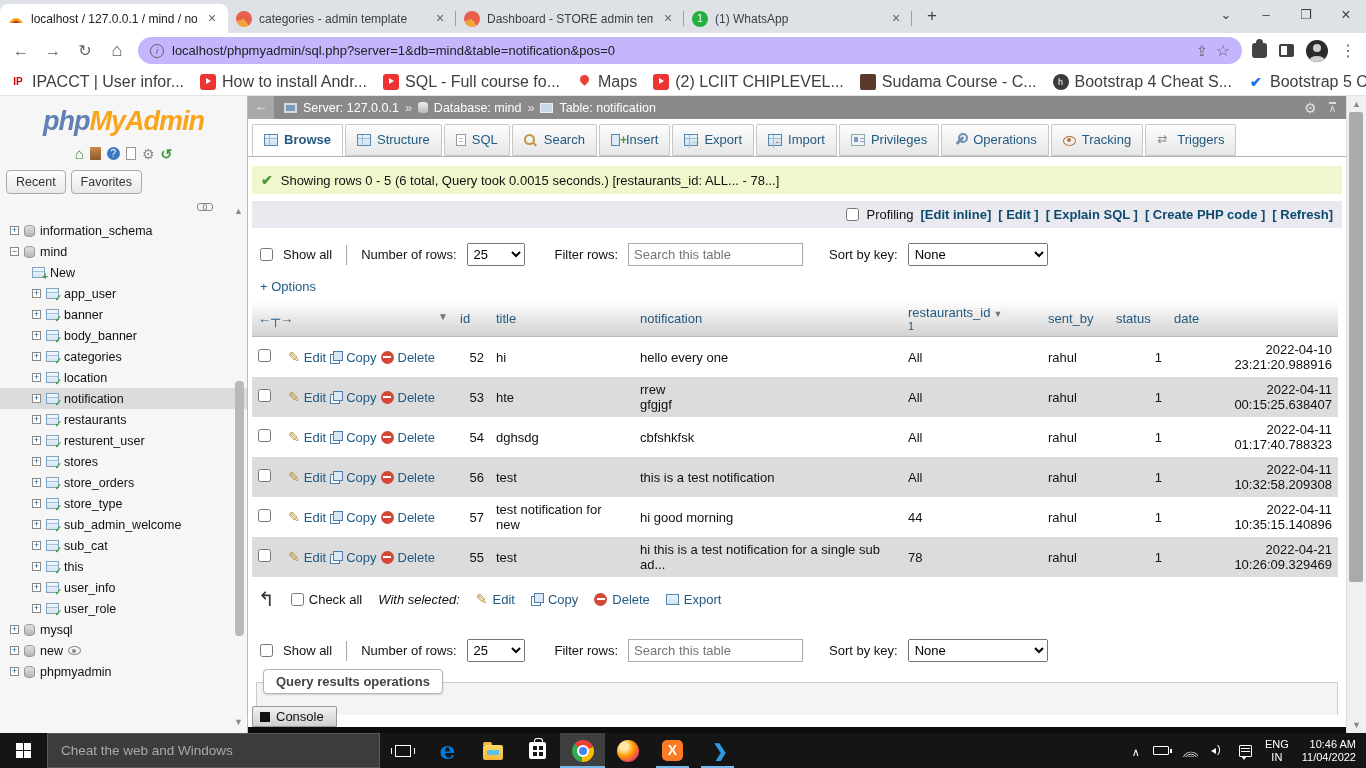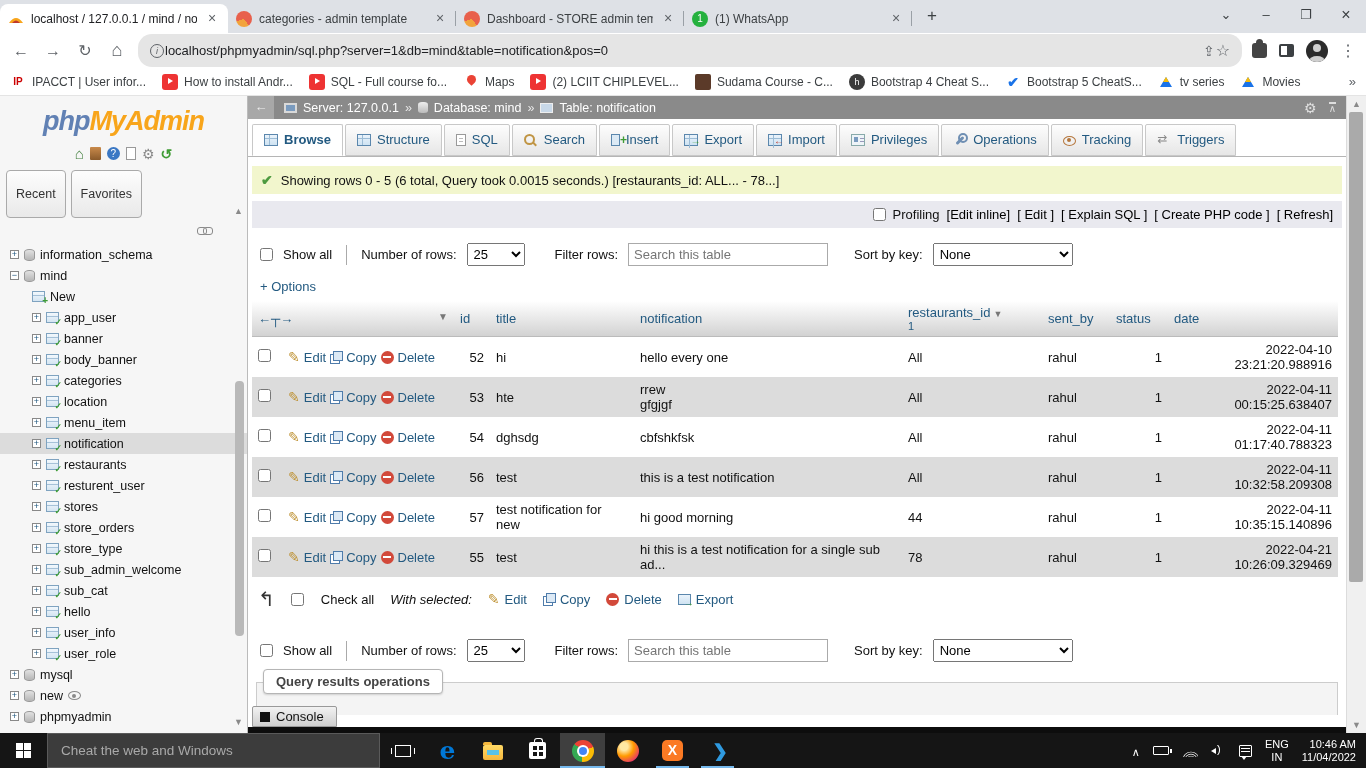--- a/index.html
+++ b/index.html
@@ -16,37 +16,37 @@
   .tab-close::before { content:"×"; }
   .newtab { width:28px; height:28px; margin:0 0 2px 6px; text-align:center; line-height:26px; font-size:17px; color:#3c4043; border-radius:50%; }
   .newtab::before { content:"+"; }
   .winctrl { margin-left:auto; display:flex; height:33px; }
   .winctrl span { width:40px; text-align:center; line-height:30px; color:#3c4043; font-size:13px; }
   .wc-chev::before{content:"⌄";} .wc-min::before{content:"–";} .wc-max::before{content:"❐";} .wc-close::before{content:"×"; font-size:16px;}
 
   .addressbar { height:35px; background:#fff; display:flex; align-items:center; padding:0 10px; gap:10px; }
   .navic { font-size:16px; color:#5f6368; width:22px; text-align:center; }
   .nb-back::before{content:"←";} .nb-fwd::before{content:"→";} .nb-reload::before{content:"↻";} .nb-home::before{content:"⌂"; font-size:18px;}
-  .urlpill { flex:1; height:33px; background:#e5e5e5; border-radius:14px; display:flex; align-items:center; padding:0 12px; gap:1px; }
+  .urlpill { flex:1; height:27px; background:#c4b5fd; border-radius:14px; display:flex; align-items:center; padding:0 12px; gap:8px; }
   .infoi { width:14px; height:14px; border:1.2px solid #5f6368; border-radius:50%; color:#5f6368; font-size:9px; line-height:12px; text-align:center; font-style:italic; flex:none; }
   .infoi::before{content:"i";}
   .urltext { font-size:13px; color:#202124; flex:1; white-space:nowrap; overflow:hidden; }
   .pill-ic { color:#5f6368; font-size:14px; }
   .ic-share::before{content:"⇪";} .ic-star::before{content:"☆"; font-size:16px;}
   .abar-right { display:flex; align-items:center; gap:12px; }
   .ic-puzzle { width:15px; height:15px; background:#444; border-radius:3px; position:relative; }
   .ic-puzzle::before { content:""; position:absolute; top:-4px; left:4px; width:7px; height:7px; background:#444; border-radius:50%; }
   .ic-panel { width:15px; height:13px; border:2px solid #3c4043; border-radius:2px; position:relative; }
   .ic-panel::before { content:""; position:absolute; right:0; top:0; bottom:0; width:5px; background:#3c4043; }
   .avatar { width:22px; height:22px; border-radius:50%; background:#2b2b2b; position:relative; overflow:hidden; }
   .avatar::before { content:""; position:absolute; top:4px; left:7px; width:8px; height:8px; border-radius:50%; background:#cfcfcf; }
   .avatar::after { content:""; position:absolute; bottom:-4px; left:3px; width:16px; height:10px; border-radius:50%; background:#cfcfcf; }
   .ic-dots::before{content:"⋮"; font-size:16px; color:#5f6368;}
 
-  .bookmarksbar { height:28px; background:#fff; border-bottom:1px solid #e4e4e4; display:flex; align-items:center; padding:0 10px; gap:16px; font-size:12px; color:#3c4043; }
+  .bookmarksbar { height:28px; background:#fff; border-bottom:1px solid #e4e4e4; display:flex; align-items:center; padding:0 10px; gap:16px; font-size:16px; color:#3c4043; }
   .bm { display:flex; align-items:center; gap:6px; white-space:nowrap; }
   .bmic { width:16px; height:16px; flex:none; display:inline-block; }
   .f-ip { background:#fff; color:#c00; font-weight:bold; font-size:10px; line-height:16px; text-align:center; }
   .f-ip::before{content:"IP";}
   .f-yt { background:#e33; border-radius:3px; position:relative; }
   .f-yt::before { content:""; position:absolute; left:6px; top:4.5px; border-left:5px solid #fff; border-top:3.5px solid transparent; border-bottom:3.5px solid transparent; }
   .f-pin { position:relative; }
   .f-pin::before { content:""; position:absolute; left:4px; top:1px; width:9px; height:9px; border-radius:50% 50% 50% 0; transform:rotate(-45deg); background:#ea4335; }
   .f-dark { background:#5b3a29; border-radius:2px; }
   .f-h { background:#3b3b3b; border-radius:50%; color:#fff; font-size:9px; text-align:center; line-height:16px; }
@@ -68,21 +68,21 @@
   .side-icons { display:flex; justify-content:center; gap:6px; margin-top:8px; align-items:center; }
   .sic { font-size:13px; }
   .sic-home::before{content:"⌂"; color:#3f7d3b; font-size:15px;}
   .sic-exit { width:11px; height:13px; background:linear-gradient(#c98a4b,#8a5a2b); border-radius:1px; display:inline-block; }
   .sic-help { width:13px; height:13px; background:#3b78c4; border-radius:50%; color:#fff; font-size:10px; line-height:13px; text-align:center; display:inline-block; }
   .sic-help::before{content:"?";}
   .sic-doc { width:10px; height:13px; background:#fff; border:1px solid #999; display:inline-block; }
   .sic-gear::before{content:"⚙"; color:#8a8a8a; font-size:14px;}
   .sic-refresh::before{content:"↺"; color:#3f9c35; font-size:14px; font-weight:bold;}
   .side-btns { display:flex; gap:5px; margin:8px 0 0 6px; }
-  .side-btn { border:1px solid #aaa; border-radius:4px; background:linear-gradient(#fdfdfd,#e9e9e9); padding:16px 9px; font-size:12.5px; color:#333; }
+  .side-btn { border:1px solid #aaa; border-radius:4px; background:linear-gradient(#fdfdfd,#e9e9e9); padding:4px 9px; font-size:12.5px; color:#333; }
   .chainwrap { text-align:right; padding-right:34px; margin-top:6px; height:10px; }
   .ic-chain { display:inline-block; position:relative; width:16px; height:8px; }
   .ic-chain::before, .ic-chain::after { content:""; position:absolute; width:8px; height:6px; border:1.5px solid #8a8a8a; border-radius:3px; top:0; }
   .ic-chain::before{left:0;} .ic-chain::after{left:6px;}
   .tree { margin-top:10px; }
   .trow { display:flex; align-items:center; gap:5px; height:21px; padding-left:10px; color:#111; white-space:nowrap; }
   .trow.child { padding-left:32px; }
   .trow.selected { background:#dcdcdc; }
   .exp { width:9px; height:9px; border:1px solid #888; background:#fff; font-size:9px; line-height:7px; text-align:center; color:#235a81; flex:none; }
   .exp.plus::before{content:"+";} .exp.minus::before{content:"−";}
@@ -139,28 +139,28 @@
   .nt-trig::before { content:"⇄"; color:#8a8a8a; font-size:12px; position:absolute; top:-2px; }
 
   .message { margin:9px 4px 0; background:#f2f6cd; padding:6px 9px; font-size:13px; color:#111; display:flex; align-items:center; gap:8px; }
   .ic-ok::before{content:"✔"; color:#4d9a3f; font-size:14px; font-weight:bold;}
   .sqlbox { margin:0 4px; background:#fbfbe1; padding:7px 9px 9px; font-family:"DejaVu Sans Mono", monospace; font-size:12px; }
   .sql-kw { color:#2b6596; }
   .sql-kw.u { border-bottom:1px dotted #2b6596; }
   .sql-id { color:#8b2500; }
   .sql-star { color:#c0218a; }
   .profilingbar { margin:7px 4px 0; background:#e9e9ef; padding:6px 9px; display:flex; justify-content:flex-end; align-items:center; gap:7px; font-size:13px; color:#111; }
-  .plink { color:#000000; }
+  .plink { color:#0c4a6e;font-weight:bold; }
 
   .controlsrow { margin:15px 4px 0 12px; display:flex; align-items:center; gap:10px; font-size:13px; color:#111; }
   .vdiv { width:1px; height:20px; background:#aaa; margin:0 4px; }
   .controlsrow select { font-size:13px; padding:2px; }
   .sel-rows { width:58px; }
   .sel-sort { width:140px; }
-  .filter-input { width:200px; font-size:13px; padding:3px 5px; border:1px solid #aaa; }
+  .filter-input { width:175px; font-size:13px; padding:3px 5px; border:1px solid #aaa; }
   .options-link { margin:13px 0 0 12px; color:#235a81; font-size:13px; display:inline-block; }
 
   
   table.data { border-collapse:collapse; margin:6px 4px 0; width:1086px; table-layout:fixed; font-size:13px; }
   table.data th { background:linear-gradient(#ffffff,#d2d2d2); color:#235a81; font-weight:normal; text-align:left; padding:4px 6px; border-bottom:1px solid #bbb; }
   table.data td { padding:5px 6px; color:#111; vertical-align:middle; }
   tr.shade td { background:#dcdcdc; }
   .th-arrows { font-size:13px; color:#235a81; }
   .th-drop { float:right; color:#777; font-size:10px; }
   .th-drop::before{content:"▼";}
@@ -397,25 +397,20 @@
         <div class="trow child">
             <span class="exp plus"></span>
             <span class="ic-tbl"></span>
             <span>categories</span>
           </div>
         <div class="trow child">
             <span class="exp plus"></span>
             <span class="ic-tbl"></span>
             <span>location</span>
           </div>
-        <div class="trow child">
-            <span class="exp plus"></span>
-            <span class="ic-tbl"></span>
-            <span>menu_item</span>
-          </div>
         <div class="trow child selected">
             <span class="exp plus"></span>
             <span class="ic-tbl"></span>
             <span>notification</span>
           </div>
         <div class="trow child">
             <span class="exp plus"></span>
             <span class="ic-tbl"></span>
             <span>restaurants</span>
           </div>
@@ -445,21 +440,21 @@
             <span>sub_admin_welcome</span>
           </div>
         <div class="trow child">
             <span class="exp plus"></span>
             <span class="ic-tbl"></span>
             <span>sub_cat</span>
           </div>
         <div class="trow child">
             <span class="exp plus"></span>
             <span class="ic-tbl"></span>
-            <span>hello</span>
+            <span>this</span>
           </div>
         <div class="trow child">
             <span class="exp plus"></span>
             <span class="ic-tbl"></span>
             <span>user_info</span>
           </div>
         <div class="trow child">
             <span class="exp plus"></span>
             <span class="ic-tbl"></span>
             <span>user_role</span>
@@ -723,21 +718,21 @@
           <td>78</td>
           <td>rahul</td>
           <td class="col-num">1</td>
           <td class="col-num">2022-04-21 10:26:09.329469</td>
         </tr>
       </tbody>
         </table>
 
       <div class="tfooter">
         <span class="ic-lup"></span>
-        <span style="display:flex;align-items:center;gap:17px;">
+        <span style="display:flex;align-items:center;gap:5px;">
             <input type="checkbox" style="">
             <span>Check all</span>
           </span>
         <span class="withsel">With selected:</span>
         <span class="fact">
             <span class="ic-pencil"></span>
             <span>Edit</span>
           </span>
         <span class="fact">
             <span class="ic-copy"></span>

